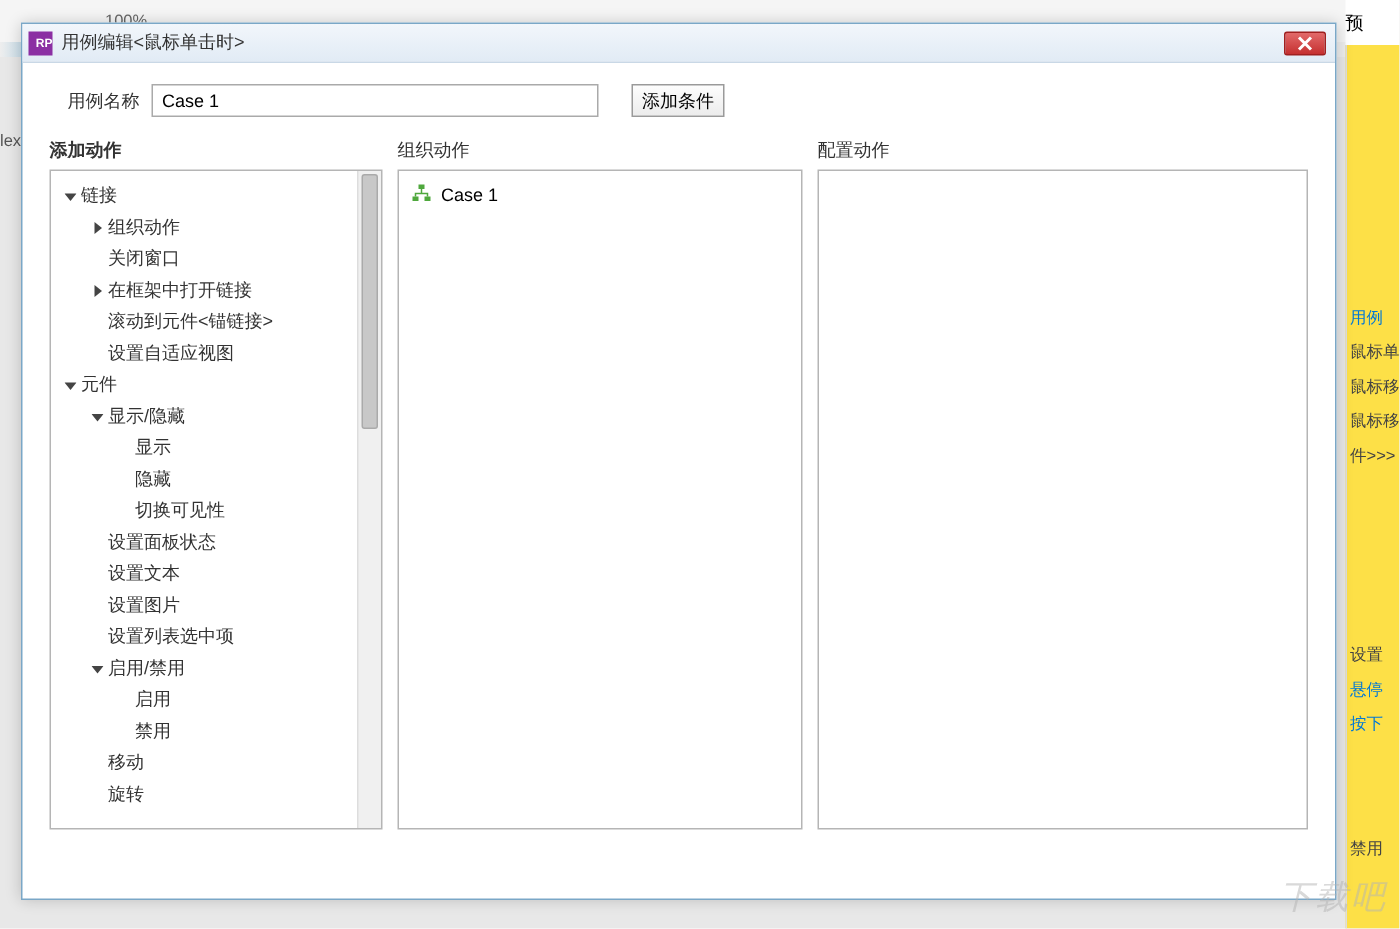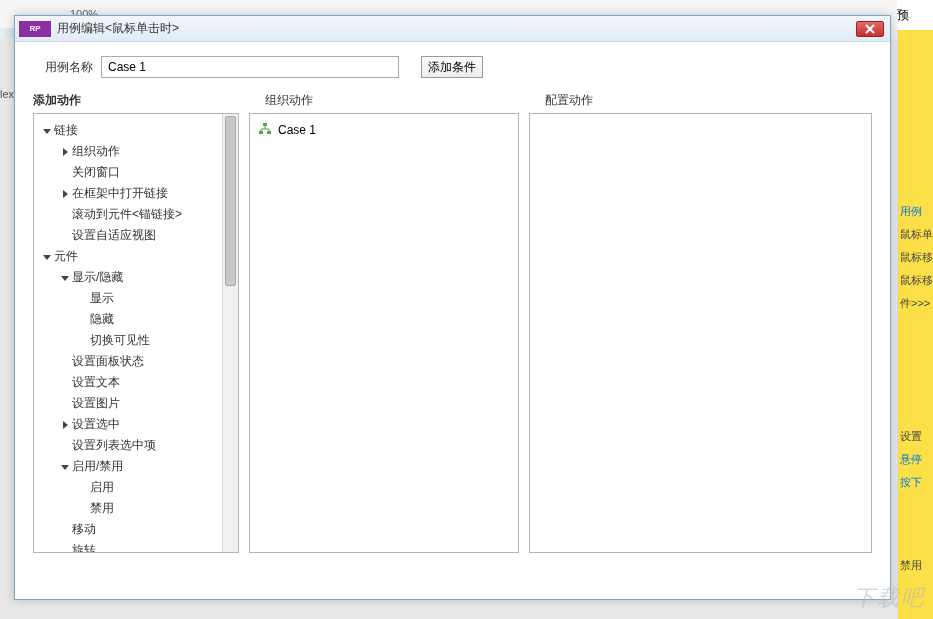--- a/index.html
+++ b/index.html
@@ -12,42 +12,42 @@
 .bg-right-panel { position: absolute; right: 0; top: 30px; bottom: 0; width: 36px; background: #fde047; border-left: 1px solid #ddd; }
 .bg-right-panel div { font-size: 11px; color: #444; padding: 4px 2px; white-space: nowrap; overflow: hidden; }
 .bg-right-panel .blue { color: #0078d7; }
 .bg-right-top { position: absolute; right: 0; top: 0; height: 30px; width: 36px; background: #fff; display:flex; align-items:center; }
 .bg-101 { position: absolute; right: 2px; top: 60px; font-size: 11px; color: #333; background:#fff; padding:2px 4px; border:1px solid #ccc; width:28px;}
 .bg-ex { position: absolute; left: 0; top: 88px; font-size: 11px; color: #555; }
 
 
 .dialog { position: absolute; left: 14px; top: 15px; width: 877px; height: 585px; background: #ffffff; border: 1px solid #7aa7c7; box-shadow: 0 0 10px rgba(0,0,0,0.2); display:flex; flex-direction:column; }
 .titlebar { height: 26px; background: linear-gradient(#f2f6fb, #e1ebf5); border-bottom: 1px solid #c9d8e6; display: flex; align-items: center; padding: 0 4px; }
-.titlebar .app-icon { width: 32px; height: 16px; background: #8b2fa3; margin-right: 6px; display:inline-flex; align-items:center; justify-content:center; }
+.titlebar .app-icon { width: 16px; height: 16px; background: #8b2fa3; margin-right: 6px; display:inline-flex; align-items:center; justify-content:flex-end; }
 .titlebar .app-icon span { color:#fff; font-size:8px; font-weight:bold; }
 .titlebar .title-text { flex: 1; color: #333; }
 .close-btn { width: 28px; height: 16px; background: linear-gradient(#e26a6a,#c53030); border: 1px solid #a02020; border-radius: 2px; display:flex; align-items:center; justify-content:center; margin-right:2px; }
 .close-btn svg { width:10px; height:10px; }
 .close-btn svg line { stroke:#fff; stroke-width:2; }
 
 .dlg-body { padding: 14px 18px 10px 18px; flex:1; display:flex; flex-direction:column; }
 
 .name-row { display:flex; align-items:center; gap:8px; margin-bottom: 14px; margin-left: 12px; }
 .name-label { color:#333; }
 .name-input { width: 298px; height: 22px; border: 1px solid #aaa; padding: 2px 6px; font-size:12px; }
 .add-cond-btn { width: 62px; height: 22px; background: linear-gradient(#fdfdfd,#ececec); border:1px solid #9a9a9a; cursor:pointer; margin-left:14px; }
 
 .panels-header { display:flex; margin-bottom: 4px; color:#333; }
 .panels-header .h1 { width: 232px; font-weight: bold; }
 .panels-header .h2 { width: 280px; }
 .panels-header .h3 { flex:1; }
 
 .panels { display:flex; gap: 10px; flex:1; }
 .panel { border:1px solid #b5b5b5; background:#fff; height: 440px; position:relative; }
-.panel1 { width: 206px; }
+.panel1 { width: 222px; }
 .panel2 { width: 270px; }
 .panel3 { flex:1; }
 
 
 .tree-wrap { position:absolute; inset:0; padding: 6px 0 6px 4px; overflow:hidden; }
 .tree { list-style:none; color:#333; line-height: 21px; }
 .tree li { display:flex; align-items:center; height:21px; padding-left:4px; cursor:default; }
 .tree .arrow { width:10px; display:inline-flex; align-items:center; justify-content:center; margin-right:2px; }
 .tree .arrow svg { width:8px; height:8px; }
 .tree .arrow svg path { fill:#444; }
@@ -206,29 +206,20 @@
                 <span class="arrow"></span>
                 <span>设置文本</span>
               </li>
               <li>
                 <span class="spacer" style="width: 18px;"></span>
                 <span class="arrow"></span>
                 <span>设置图片</span>
               </li>
               <li>
                 <span class="spacer" style="width: 18px;"></span>
-                <span class="arrow">
-                  <svg viewBox="0 0 8 8">
-                    <path d="M2 0 L7 4 L2 8 Z"></path>
-                  </svg>
-                </span>
-                <span>设置选中</span>
-              </li>
-              <li>
-                <span class="spacer" style="width: 18px;"></span>
                 <span class="arrow"></span>
                 <span>设置列表选中项</span>
               </li>
               <li>
                 <span class="spacer" style="width: 18px;"></span>
                 <span class="arrow">
                   <svg viewBox="0 0 8 8">
                     <path d="M0 2 L8 2 L4 7 Z"></path>
                   </svg>
                 </span>

